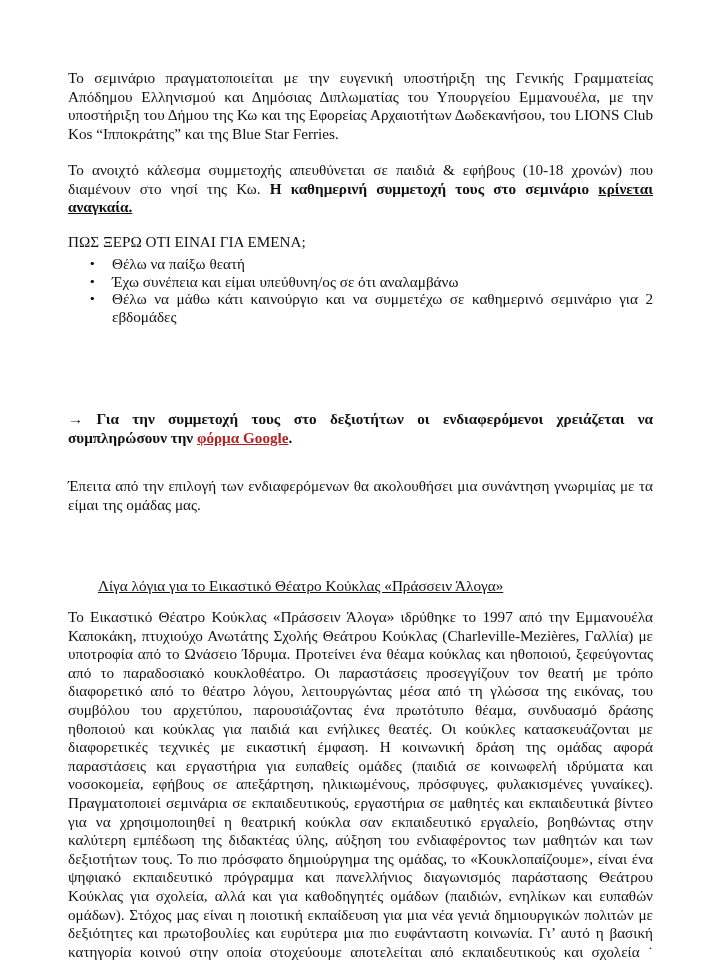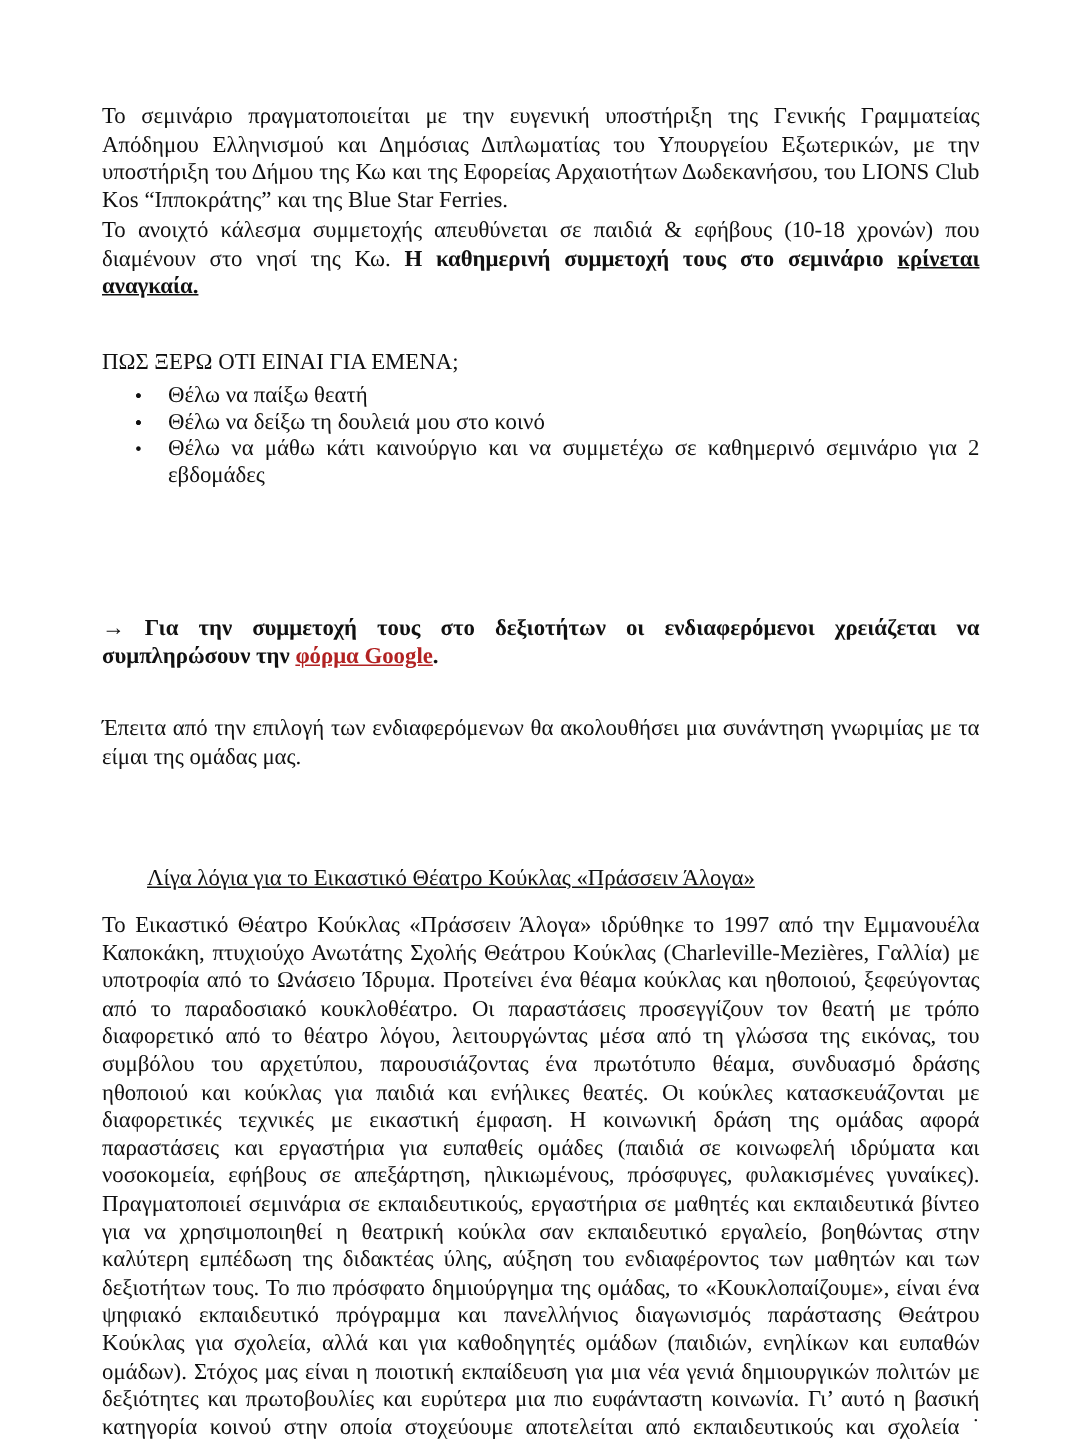--- a/index.html
+++ b/index.html
@@ -48,38 +48,38 @@
       top: 0;
       font-size: 13px;
     }
   </style>
 </head>
 <body>
 
 <div class="page">
 
   <div class="sec" style="top:4px;">
-    <p>Το σεμινάριο πραγματοποιείται με την  ευγενική υποστήριξη της Γενικής Γραμματείας Απόδημου Ελληνισμού και Δημόσιας Διπλωματίας του Υπουργείου Εξωτερικών, με την υποστήριξη του Δήμου της Κω και της Εφορείας Αρχαιοτήτων Δωδεκανήσου, του LIONS Club Kos “Ιπποκράτης” και της Blue Star Ferries.</p>
+    <p>Το σεμινάριο πραγματοποιείται με την  ευγενική υποστήριξη της Γενικής Γραμματείας Απόδημου Ελληνισμού και Δημόσιας Διπλωματίας του Υπουργείου Εμμανουέλα, με την υποστήριξη του Δήμου της Κω και της Εφορείας Αρχαιοτήτων Δωδεκανήσου, του LIONS Club Kos “Ιπποκράτης” και της Blue Star Ferries.</p>
   </div>
 
-  <div class="sec" style="top:80px;">
+  <div class="sec" style="top:96px;">
     <p><span>Το ανοιχτό κάλεσμα συμμετοχής απευθύνεται σε  παιδιά &amp; εφήβους (10-18 χρονών) που διαμένουν στο νησί της Κω.  </span><span class="bold">Η καθημερινή συμμετοχή τους στο σεμινάριο </span><span class="bold ul">κρίνεται αναγκαία.</span></p>
   </div>
 
   <div class="sec" style="top:168px;">
     <p>ΠΩΣ ΞΕΡΩ ΟΤΙ ΕΙΝΑΙ ΓΙΑ ΕΜΕΝΑ;</p>
   </div>
 
   <div class="sec" style="top:190px;">
     <ul class="bullets">
       <li><span class="dot">•</span></li>
       <li><span class="dot">•</span><span>Θέλω να παίξω θεατή</span></li>
       <li><span class="dot">•</span></li>
+      <li><span class="dot">•</span><span>Έχω συνέπεια και είμαι υπεύθυνη/ος σε ότι αναλαμβάνω</span></li>
       <li><span class="dot">•</span></li>
-      <li><span class="dot">•</span><span>Θέλω να δείξω τη δουλειά μου στο κοινό</span></li>
       <li><span class="dot">•</span><span>Θέλω να μάθω κάτι καινούργιο και να συμμετέχω  σε καθημερινό σεμινάριο για 2 εβδομάδες</span></li>
     </ul>
   </div>
 
   <div class="sec" style="top:345px;">
     <p class="bold"><span>→</span><span> Για την συμμετοχή τους στο δεξιοτήτων οι ενδιαφερόμενοι χρειάζεται να συμπληρώσουν την </span><a class="link" href="#">φόρμα Google</a><span>.</span></p>
   </div>
 
   <div class="sec" style="top:412px;">
     <p>Έπειτα από την επιλογή των ενδιαφερόμενων θα ακολουθήσει μια συνάντηση γνωριμίας με τα είμαι της ομάδας μας.</p>

